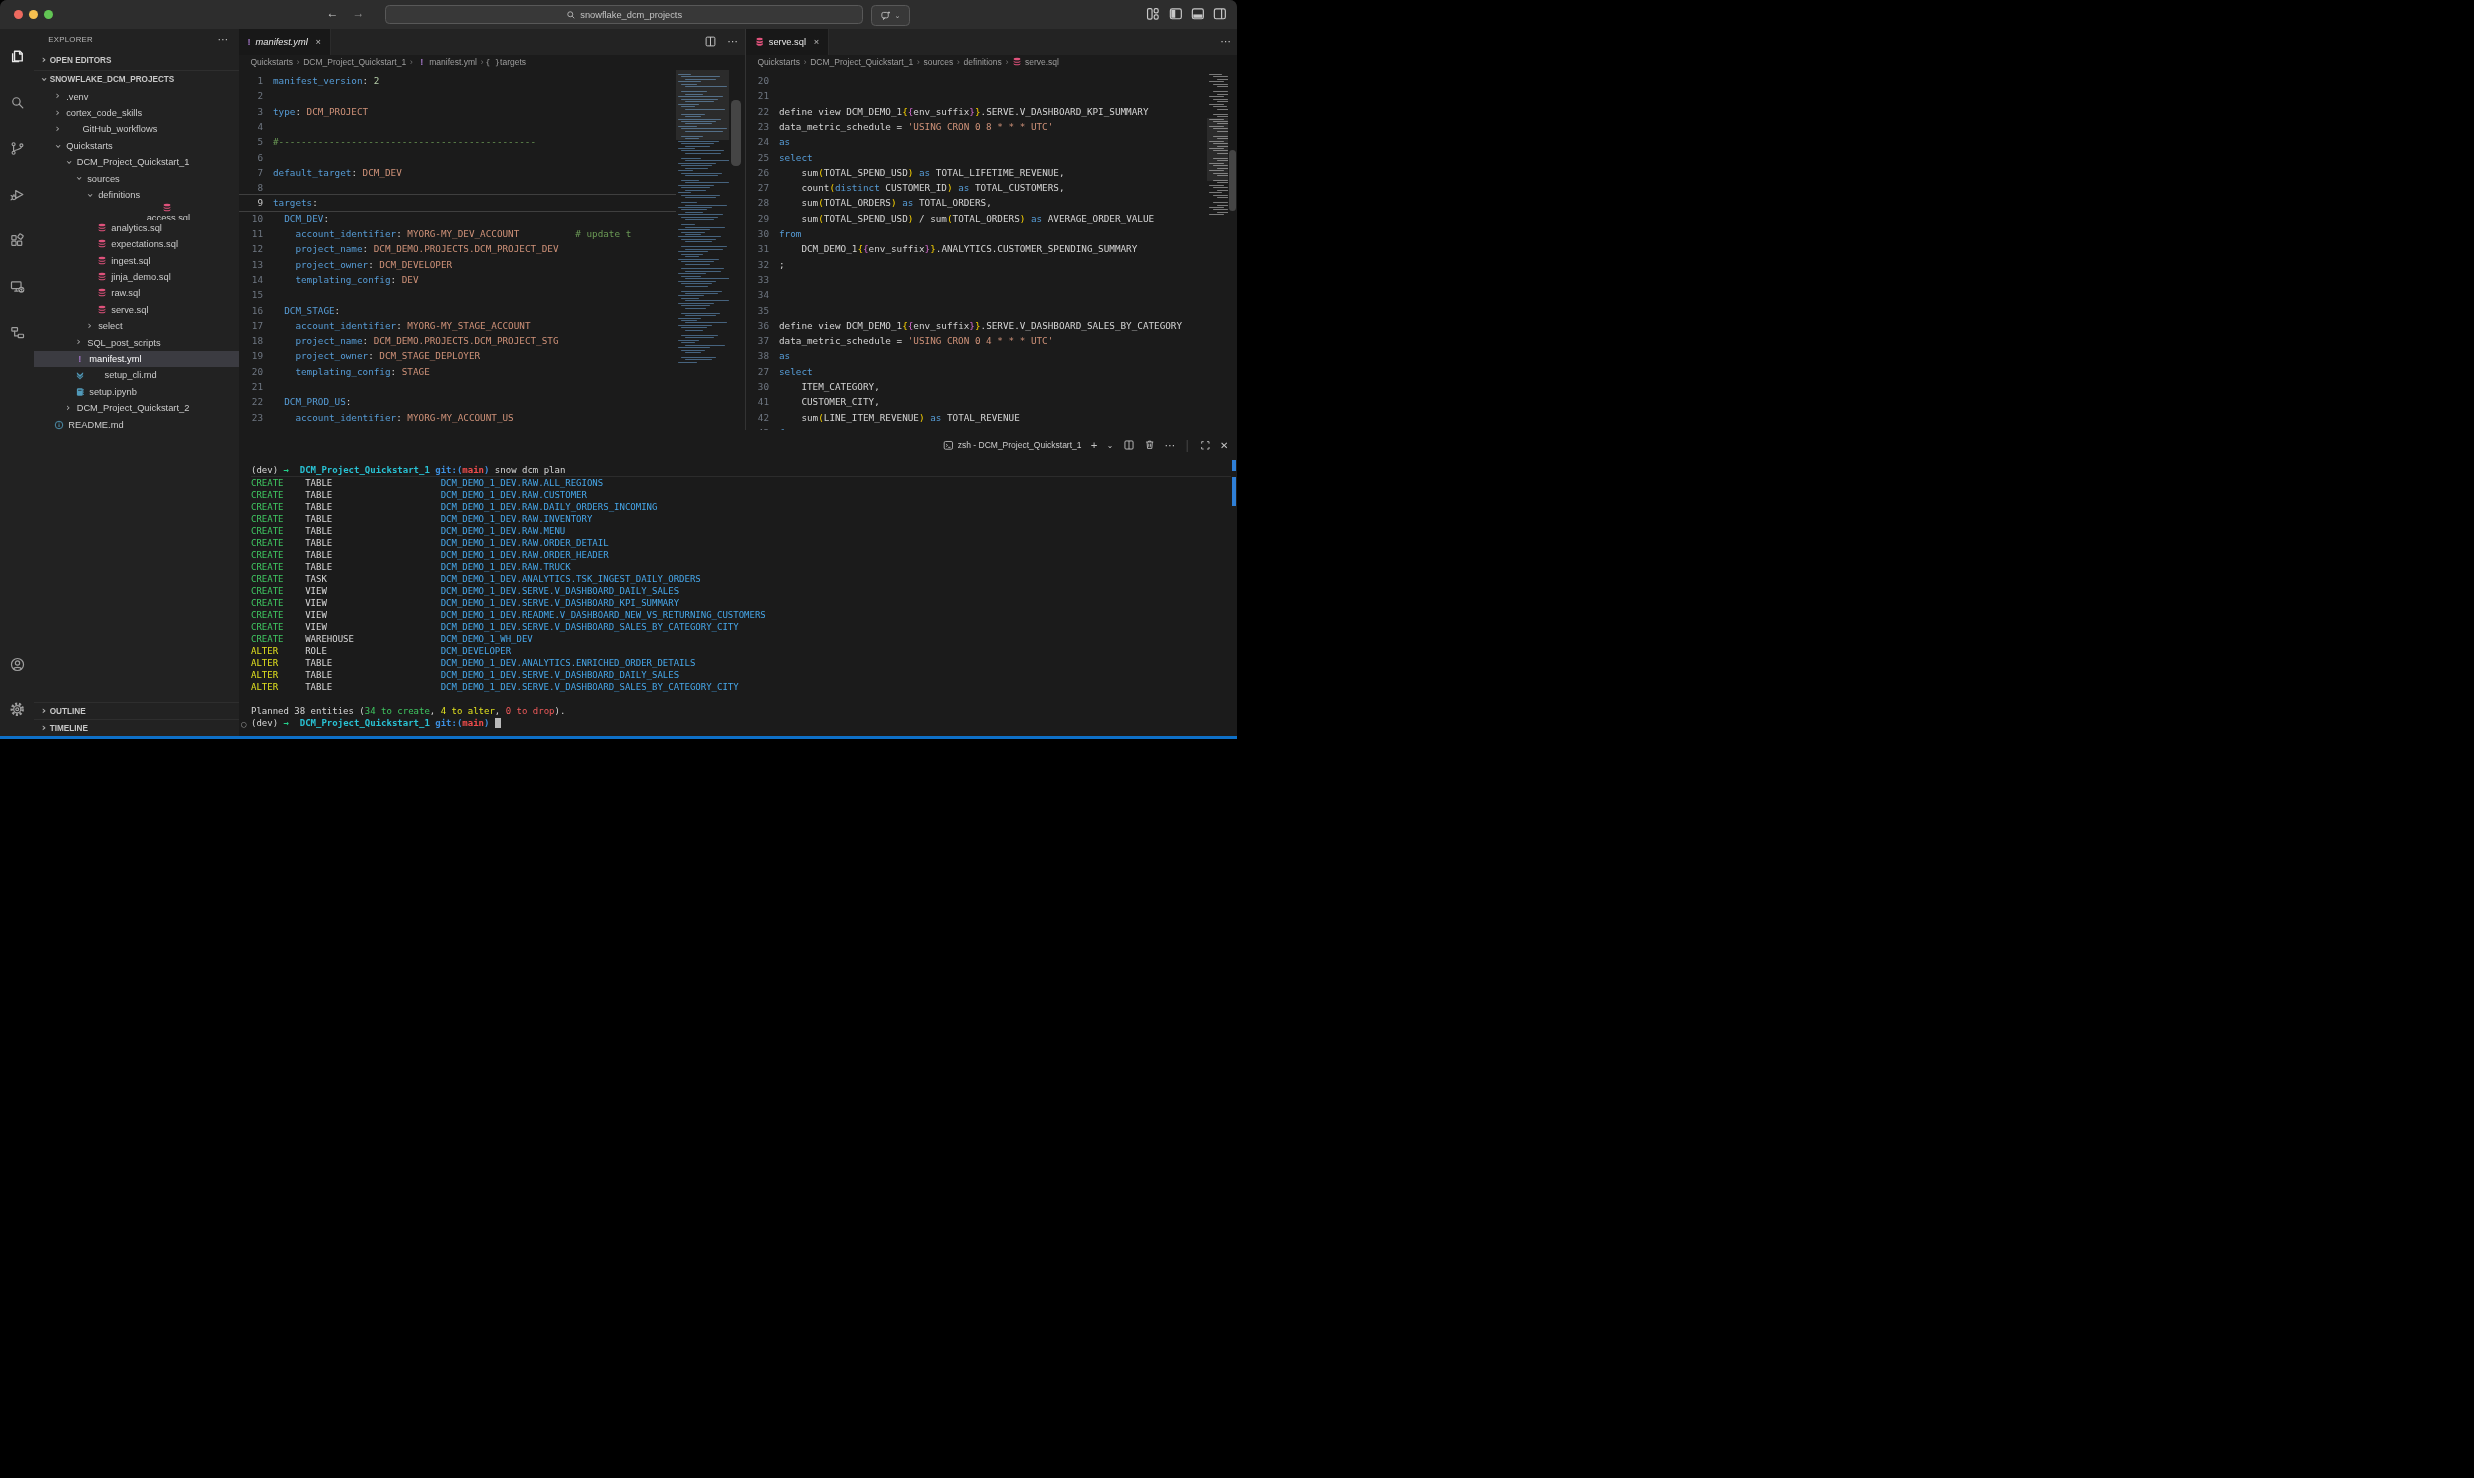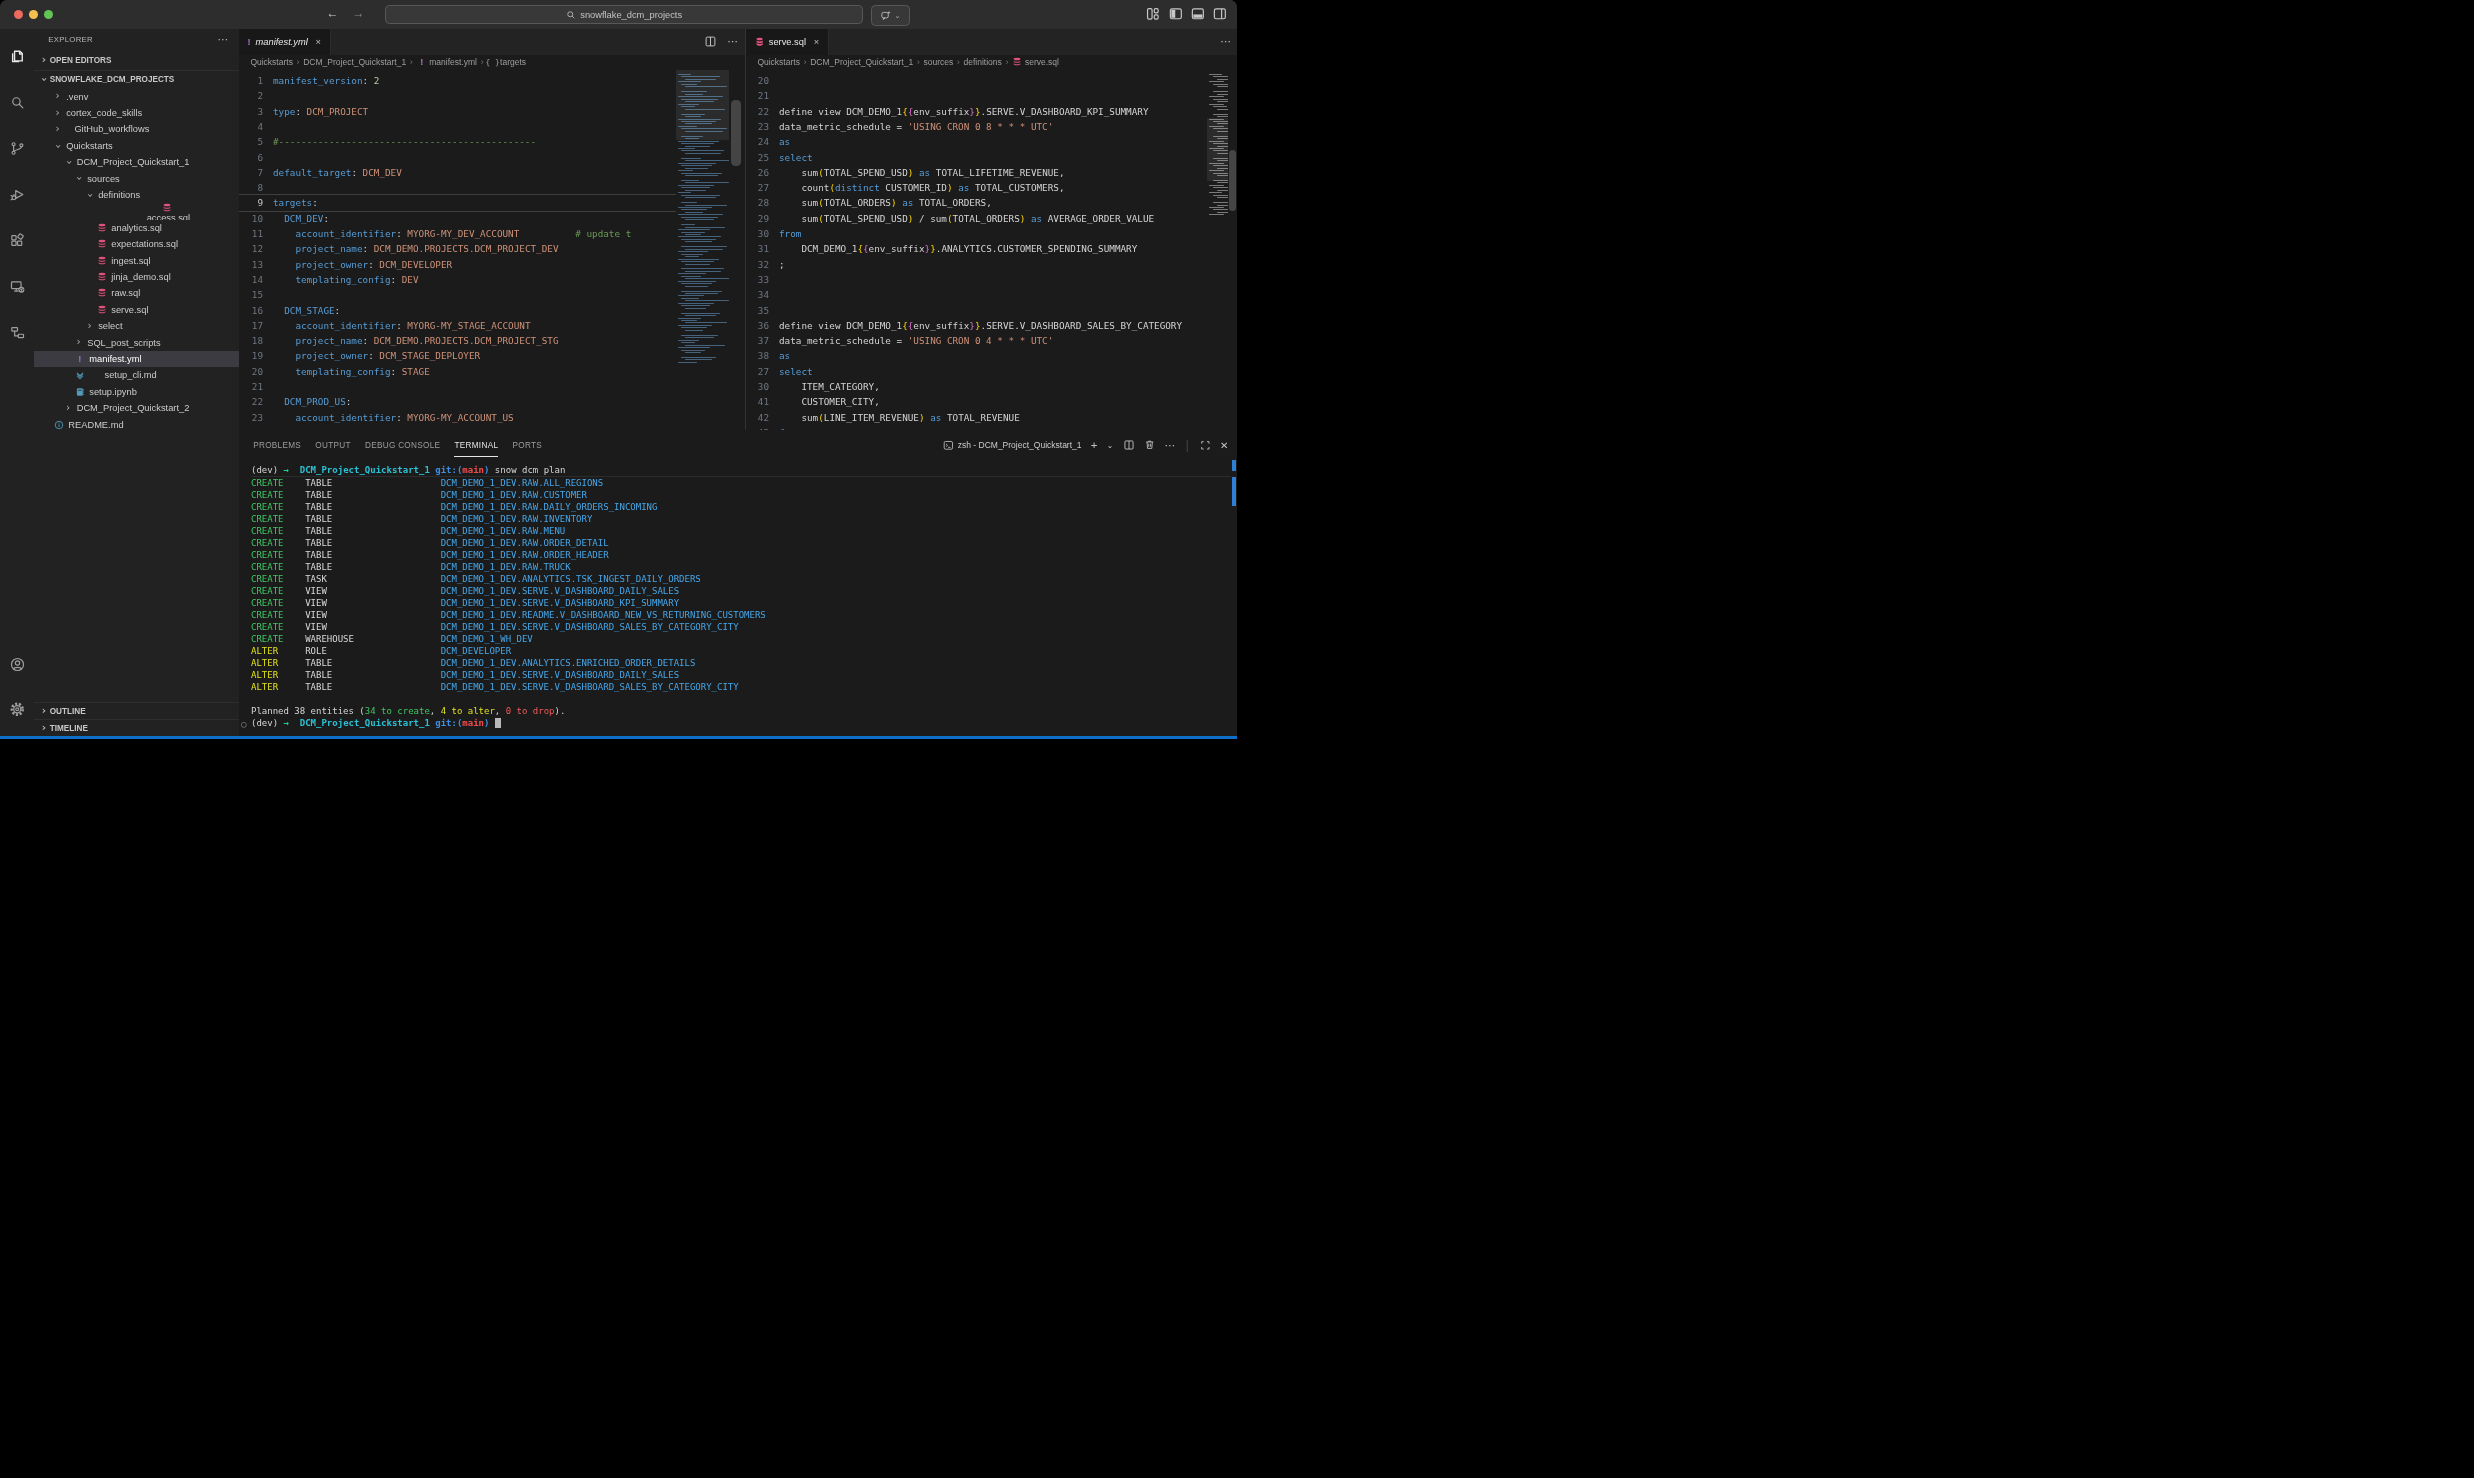--- a/index.html
+++ b/index.html
@@ -231,21 +231,21 @@
         <div class="trow" style="padding-left: 18px;">
           <span class="chev">›</span>
           <span style="margin-left:2.8px">.venv</span>
         </div>
         <div class="trow" style="padding-left: 18px;">
           <span class="chev">›</span>
           <span style="margin-left:2.8px">cortex_code_skills</span>
         </div>
         <div class="trow" style="padding-left: 18px;">
           <span class="chev">›</span>
-          <span style="margin-left:11px">GitHub_workflows</span>
+          <span style="margin-left:19px">GitHub_workflows</span>
         </div>
         <div class="trow" style="padding-left: 18px;">
           <span class="chev open">›</span>
           <span style="margin-left:2.8px">Quickstarts</span>
         </div>
         <div class="trow" style="padding-left: 28.5px;">
           <span class="chev open">›</span>
           <span style="margin-left:2.8px">DCM_Project_Quickstart_1</span>
         </div>
         <div class="trow" style="padding-left: 39px;">
@@ -691,27 +691,20 @@
         <div class="mmbar" style="top: 142px; left: 9.3px; width: 15px; background: rgb(200, 200, 200);"></div>
         <div class="mmbar" style="top: 144px; left: 2.1px; width: 15px; background: rgb(200, 200, 200);"></div>
         <div class="mslider" style="top: 48px; height: 63px;"></div>
       </div>
     <div class="vscroll">
         <div class="vslider" style="top:80px;height:61px"></div>
       </div>
   </div>
 
   <div class="panel">
-    <div class="panel-head" id="paneltabs">
-        <div class="ptab">PROBLEMS</div>
-        <div class="ptab">OUTPUT</div>
-        <div class="ptab">DEBUG CONSOLE</div>
-        <div class="ptab active">TERMINAL</div>
-        <div class="ptab">PORTS</div>
-      </div>
     <div class="panel-right">
       <span class="pr-label">
         <span>
             <svg width="10.7" height="10.7" viewBox="0 0 16 16" fill="none" stroke="#cccccc" stroke-width="1.2">
               <rect x="1.8" y="2.2" width="12.4" height="11.6" rx="2"></rect>
               <path d="M4.6 6l2.2 2-2.2 2"></path>
               <path d="M7.8 11h3.4"></path>
             </svg>
           </span>
         <span>zsh - DCM_Project_Quickstart_1</span>

